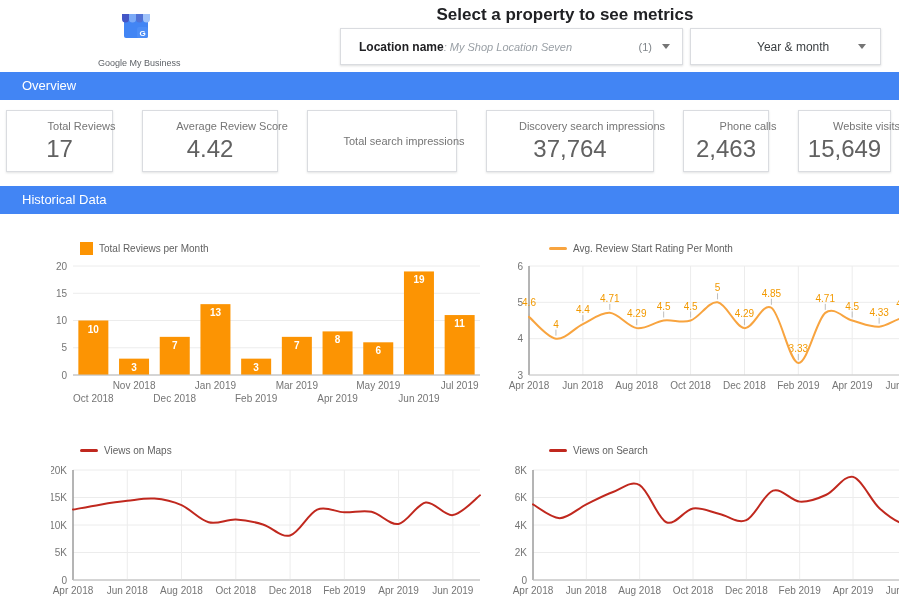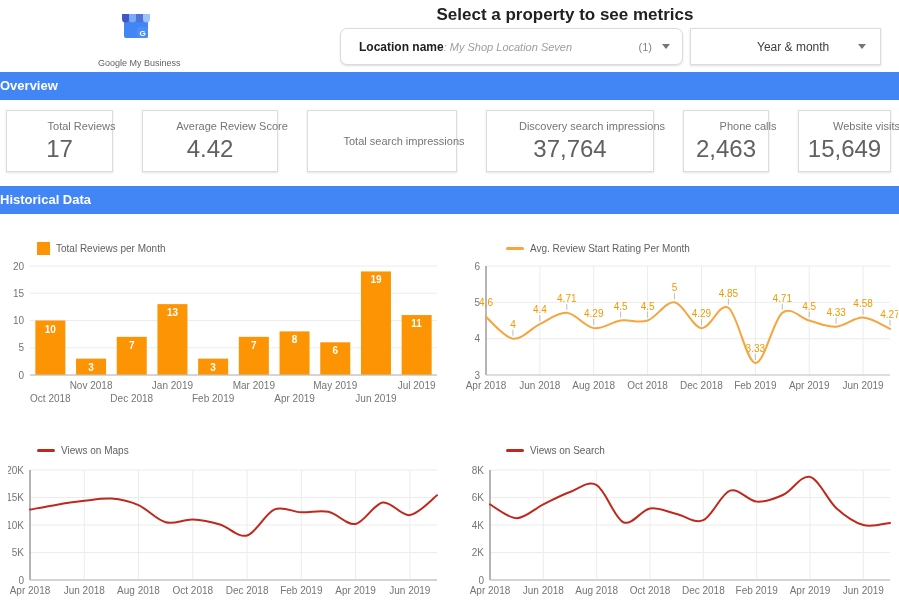--- a/index.html
+++ b/index.html
@@ -7,49 +7,49 @@
   #app { position:relative; width:899px; height:612px; background:#fff; overflow:hidden; }
 
   
   .logo-block { position:absolute; left:98px; top:6px; width:76px; text-align:center; }
   .logo-block svg { display:block; margin:0 auto; }
   .logo-text { font-size:9px; color:#5F6368; margin-top:12px; white-space:nowrap; }
   .page-title { position:absolute; left:340px; top:5px; width:450px; text-align:center;
                 font-size:17px; font-weight:bold; color:#202124; }
   .filter { position:absolute; top:28px; height:37px; background:#fff; border:1px solid #DADCE0;
             box-shadow:0 1px 2px rgba(60,64,67,.18); display:flex; align-items:center; }
-  .filter-location { left:340px; width:343px; padding:0 12px 0 18px;border-radius:7px; }
+  .filter-location { left:340px; width:343px; padding:0 12px 0 18px; }
   .filter-year { left:690px; width:191px; padding:0 14px 0 18px; }
   .f-label { font-size:12px; font-weight:bold; color:#212124; white-space:nowrap; }
   .f-value { font-size:11px; color:#9AA0A6; white-space:nowrap; overflow:hidden;font-style:italic; }
   .f-count { font-size:11px; color:#80868B; margin-left:auto; margin-right:10px; }
   .f-year-label { font-size:12px; color:#3C4043;margin-left:48px; }
   .arrow-down { width:0; height:0; border-left:4px solid transparent; border-right:4px solid transparent;
                 border-top:5px solid #757575; margin-left:auto; }
   .filter-location .arrow-down { margin-left:0; }
 
   
   .section-bar { position:absolute; left:0; width:899px; height:28px; background:#4285F4; }
-  .section-bar span { display:block; line-height:28px; color:#fff;
-                      font-size:13px; font-weight:bold; }
+  .section-bar span { display:block; padding-left:22px; line-height:28px; color:#fff;
+                      font-size:13px; font-weight:normal; }
   .bar-overview { top:72px; }
   .bar-historical { top:186px; }
 
   
   .cards { position:absolute; left:6px; top:110px; width:885px; height:62px;
            display:flex; justify-content:space-between; }
   .card { background:#fff; border:1px solid #DADCE0; box-shadow:0 1px 2px rgba(60,64,67,.15);
           display:flex; flex-direction:column; align-items:center; justify-content:center; gap:3px; }
   .card:nth-child(1){width:107px} .card:nth-child(2){width:136px} .card:nth-child(3){width:150px}
   .card:nth-child(4){width:168px} .card:nth-child(5){width:86px}  .card:nth-child(6){width:93px}
   .card-label { font-size:11px; color:#757575; white-space:nowrap;margin-left:44px; }
   .card-value { font-size:24px; color:#616161; }
 
   
-  .chart-box { position:absolute; }
+  .chart-box { position:absolute;margin-left:43px; }
   .box-reviews { left:8px;  top:238px; width:440px; height:178px; }
   .box-rating  { left:458px; top:238px; width:440px; height:178px; }
   .box-maps    { left:8px;  top:440px; width:440px; height:168px; }
   .box-search  { left:458px; top:440px; width:440px; height:168px; }
   .legend { height:20px; display:flex; align-items:center; gap:6px; }
   .legend-text { font-size:10px; color:#616161; white-space:nowrap; }
   .swatch-rect { width:13px; height:13px; display:inline-block; }
   .swatch-line { width:18px; height:3px; border-radius:2px; display:inline-block; }
   svg text { font-family:"Liberation Sans", sans-serif; }
   svg text.tick { font-size:10px; fill:#757575; }

